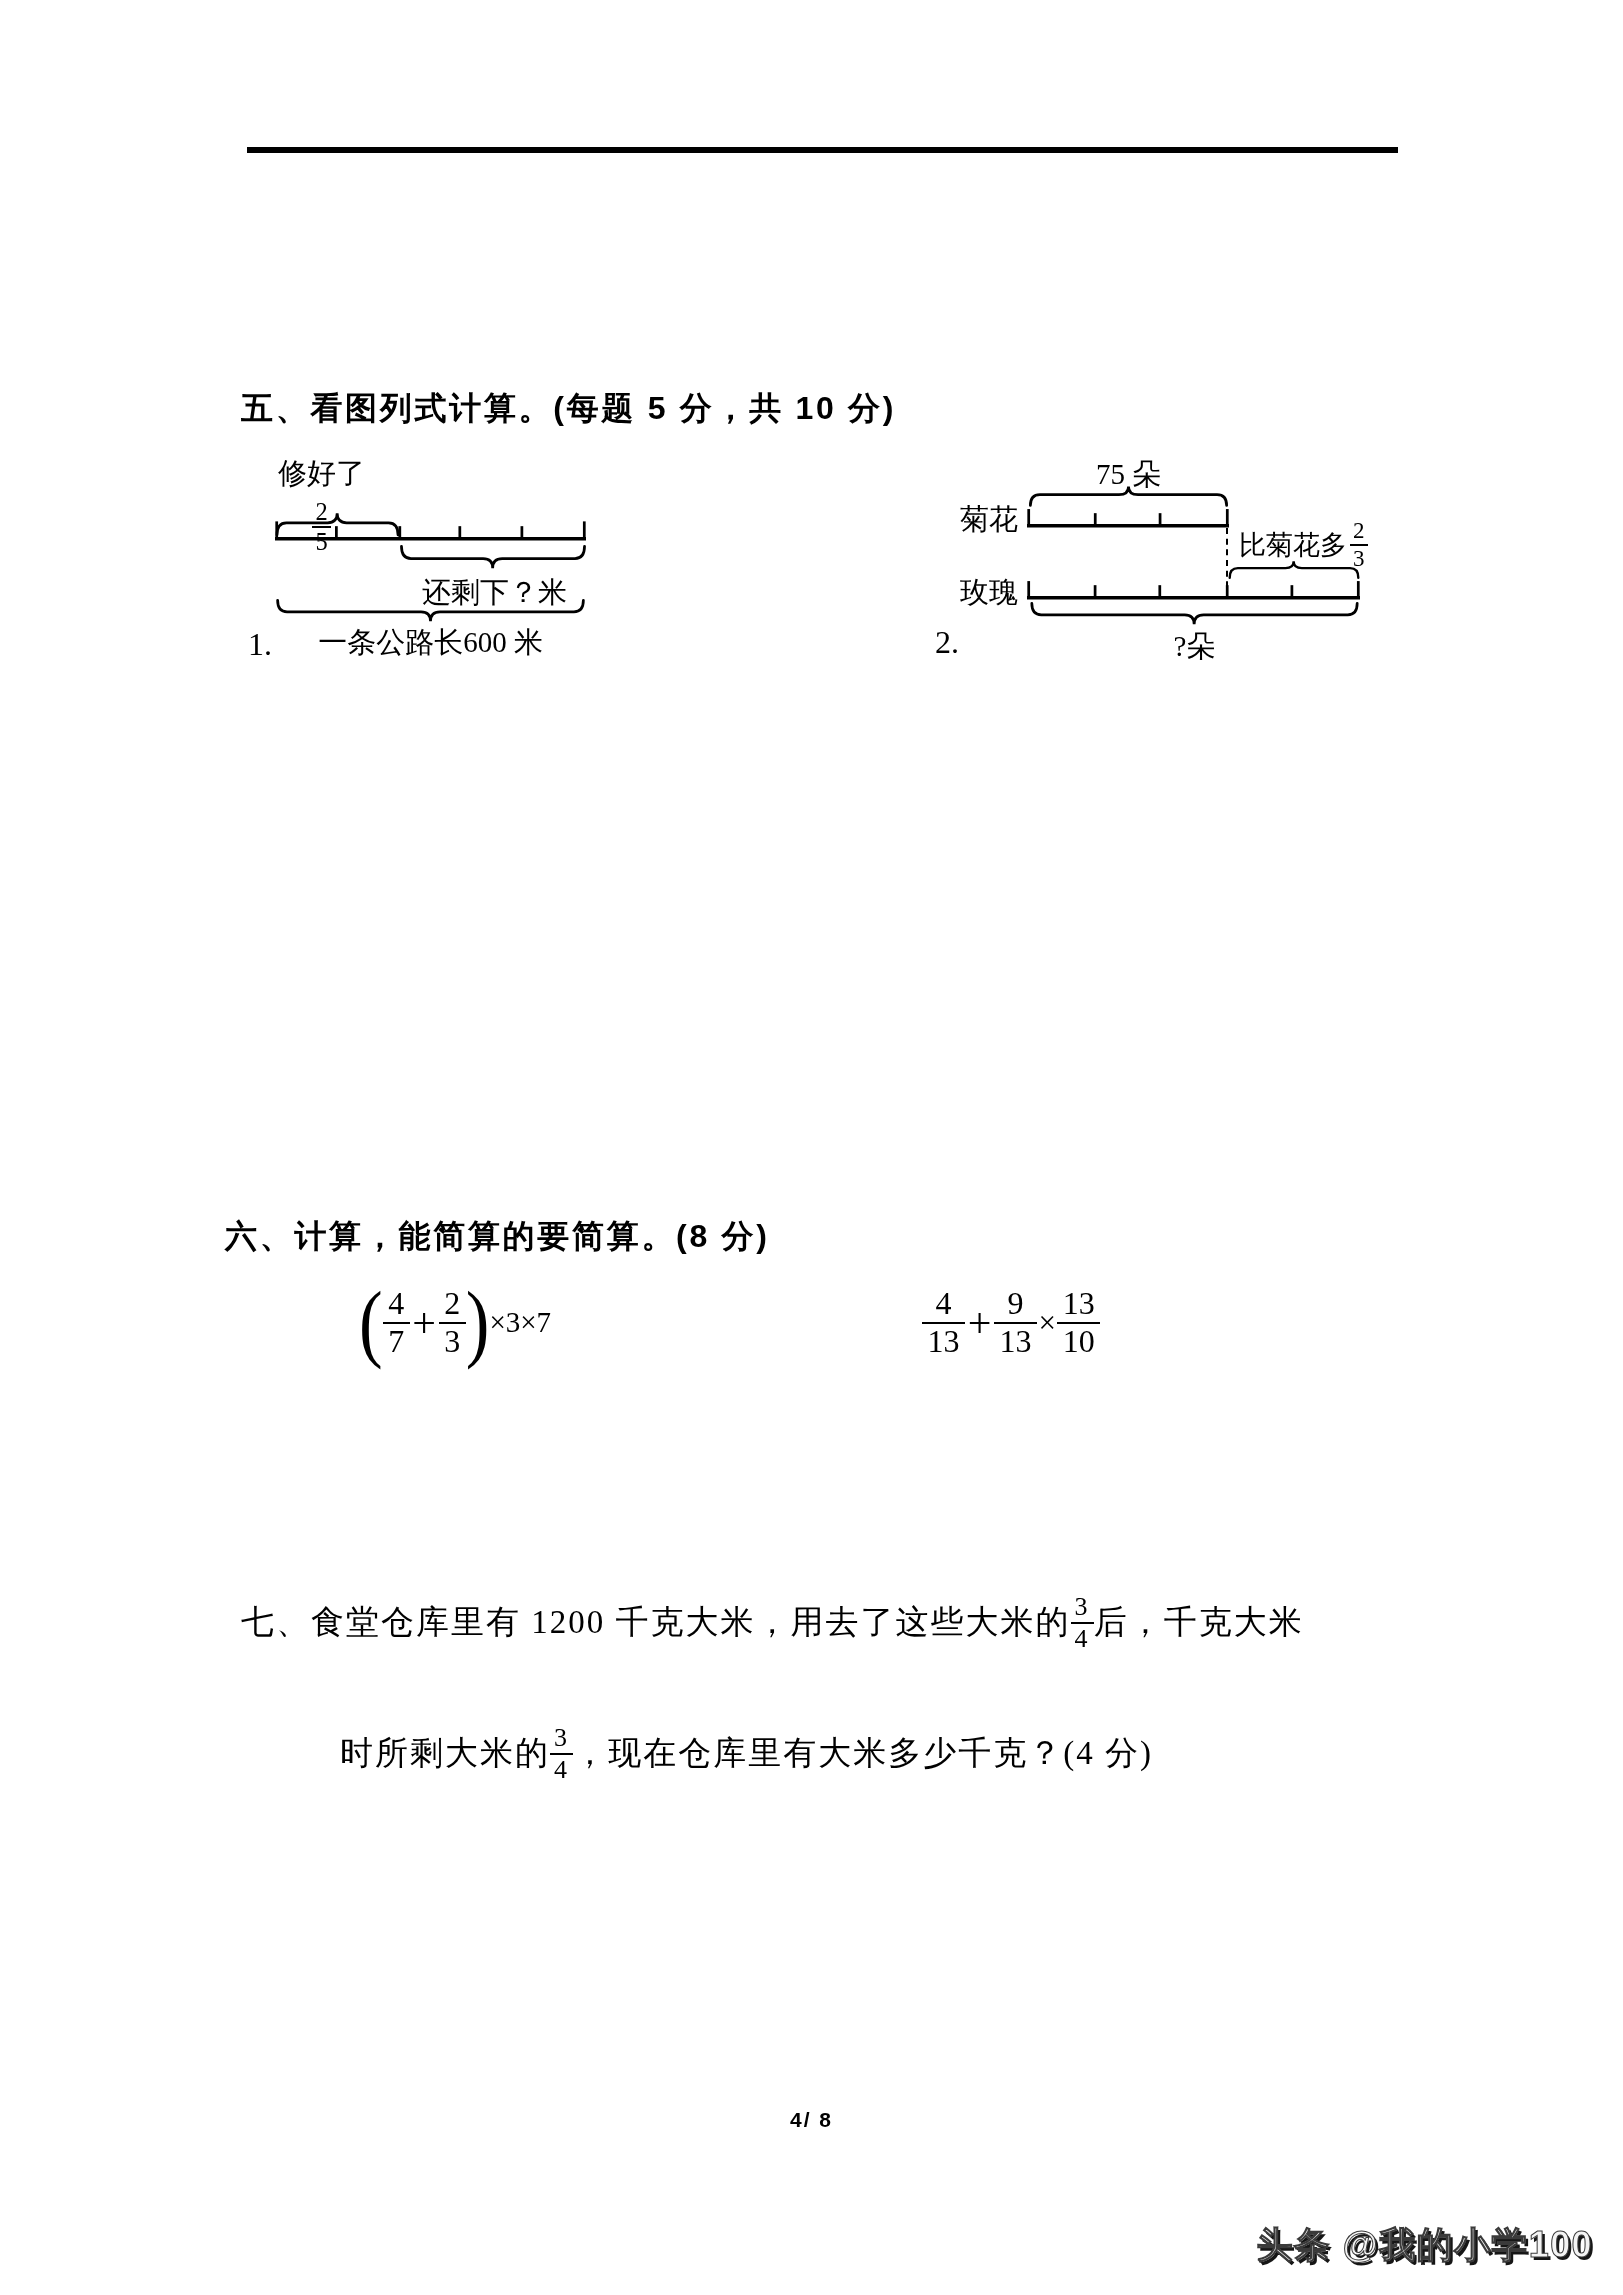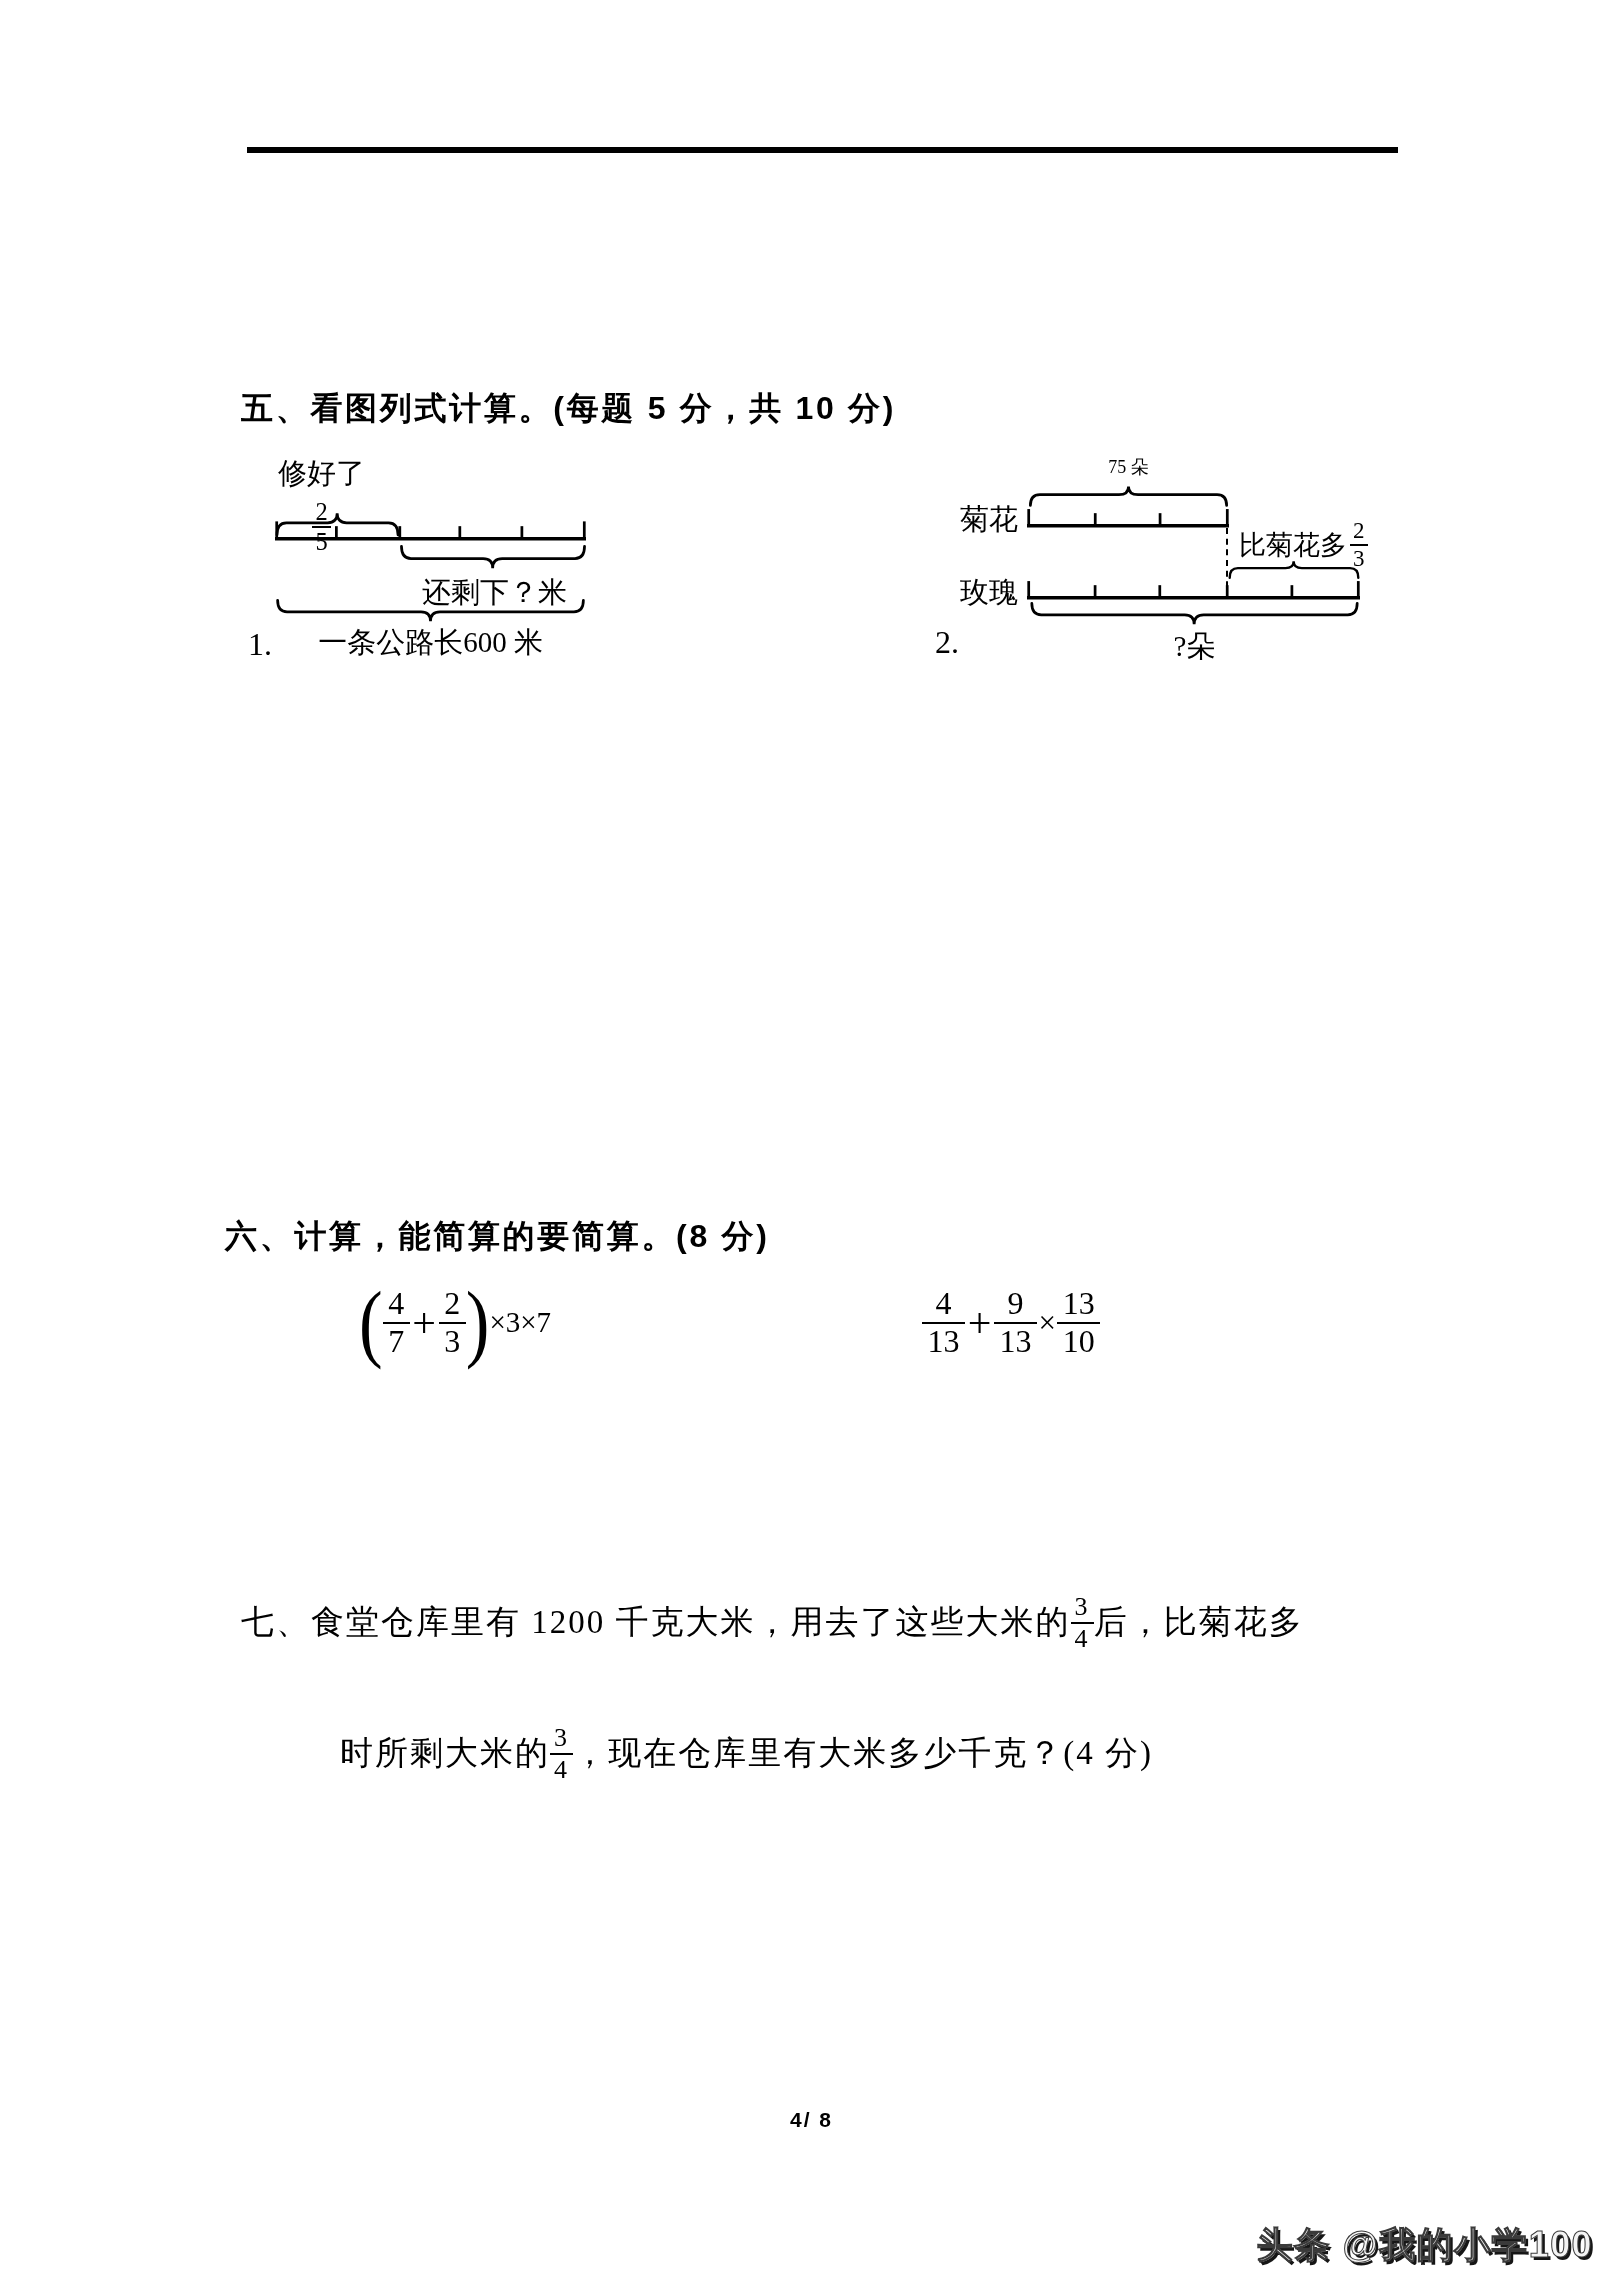--- a/index.html
+++ b/index.html
@@ -98,21 +98,21 @@
   <div class="abs dlabel dlabel-c" style="left:382px;top:573px;width:225px;">还剩下？米</div>
 
   <svg class="abs brace" style="left:275px;top:599px;" width="311" height="23" viewBox="0 0 456 34">
     <path d="M 2,2 Q 2,19 16,19 L 214,19 Q 228,19 228,33 Q 228,19 242,19 L 440,19 Q 454,19 454,2" fill="none" stroke="#000" stroke-width="4" stroke-linecap="round"></path>
   </svg>
 
   <div class="abs dlabel dlabel-c" style="left:275px;top:623px;width:311px;">一条公路长600 米</div>
 
   <div class="abs dnum" style="left:248px;top:626px;">1.</div>
 
-  <div class="abs dlabel dlabel-c" style="left:1029px;top:455px;width:199px;font-size:18px;">75 朵</div>
+  <div class="abs dlabel dlabel-c" style="left:1029px;top:455px;width:199px;font-size:29px;">75 朵</div>
 
   <svg class="abs brace" style="left:1029px;top:485px;" width="199" height="20.5" viewBox="0 0 292 30">
     <path d="M 2,30 Q 2,14 16,14 L 132,14 Q 146,14 146,2 Q 146,14 160,14 L 276,14 Q 290,14 290,30" fill="none" stroke="#000" stroke-width="4" stroke-linecap="round"></path>
   </svg>
 
   <div class="abs dlabel" style="left:960px;top:500px;">菊花</div>
 
   <svg class="abs bar" style="left:1027px;top:507px;" width="202" height="20.5" viewBox="0 0 296 30">
     <line x1="0" y1="27.5" x2="296" y2="27.5" stroke="#000" stroke-width="5"></line>
     <line x1="2.5" y1="3" x2="2.5" y2="27" stroke="#000" stroke-width="4"></line>
@@ -188,21 +188,21 @@
       <span class="den">10</span>
     </span>
   </div>
 
   <div class="abs bodyline" style="left:241px;top:1580px;">
     <span>七、食堂仓库里有 1200 千克大米，用去了这些大米的</span>
     <span class="frac fr-t">
       <span class="num">3</span>
       <span class="den">4</span>
     </span>
-    <span>后，比菊花多</span>
+    <span>后，千克大米</span>
   </div>
 
   <div class="abs bodyline" style="left:308px;top:1711px;margin-left:32px;">
     <span>时所剩大米的</span>
     <span class="frac fr-t">
       <span class="num">3</span>
       <span class="den">4</span>
     </span>
     <span>，现在仓库里有大米多少千克？(4 分)</span>
   </div>

